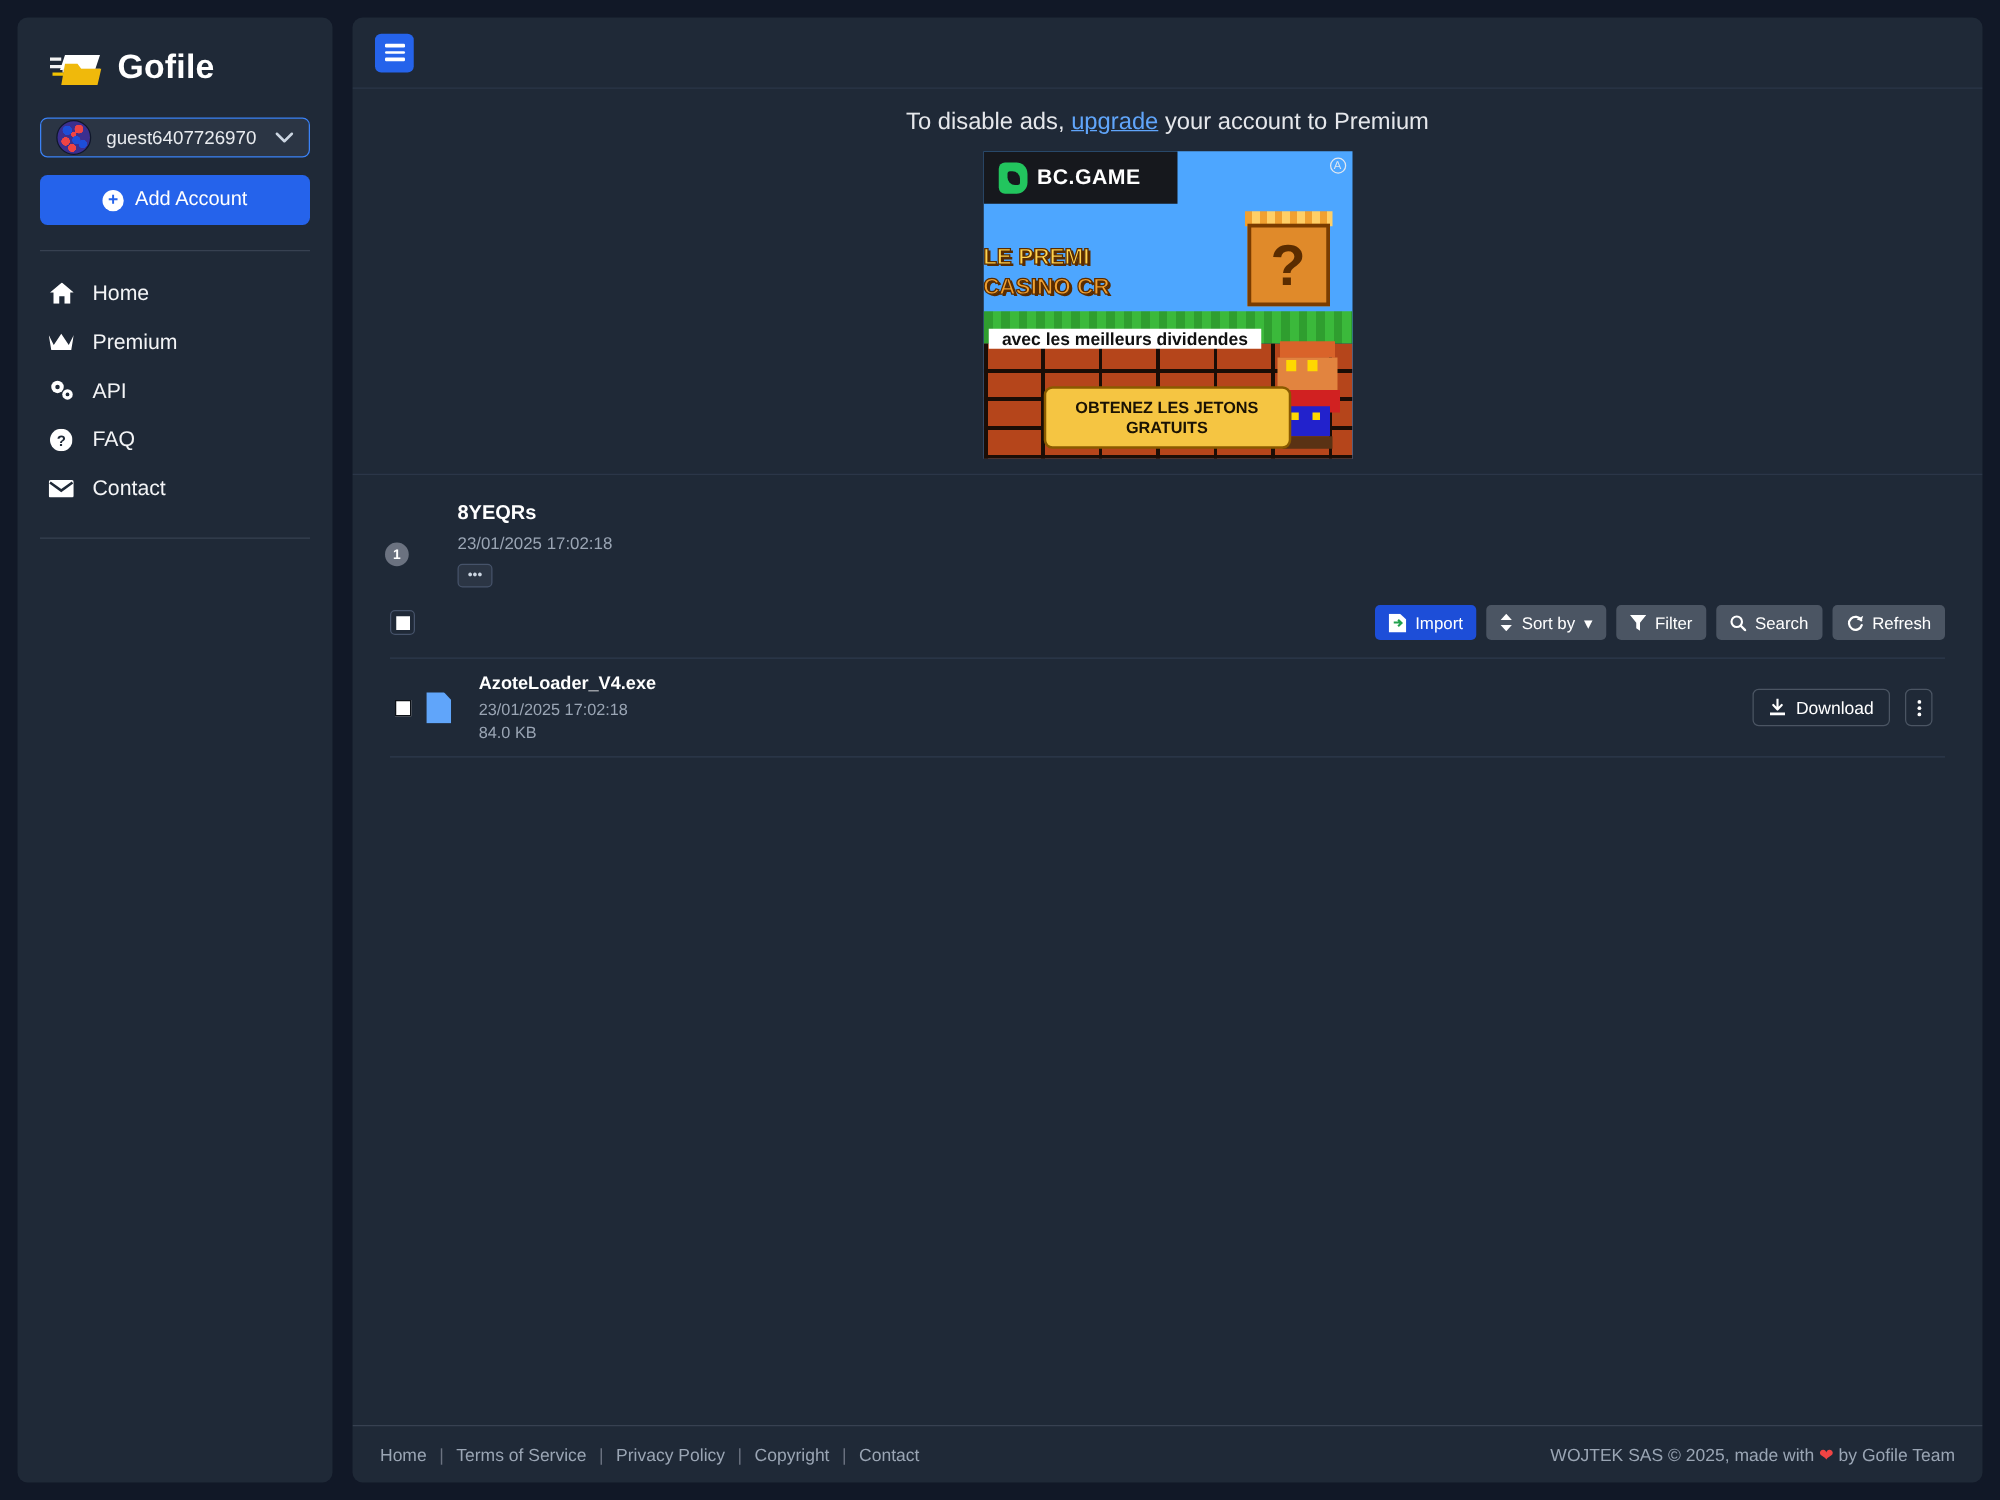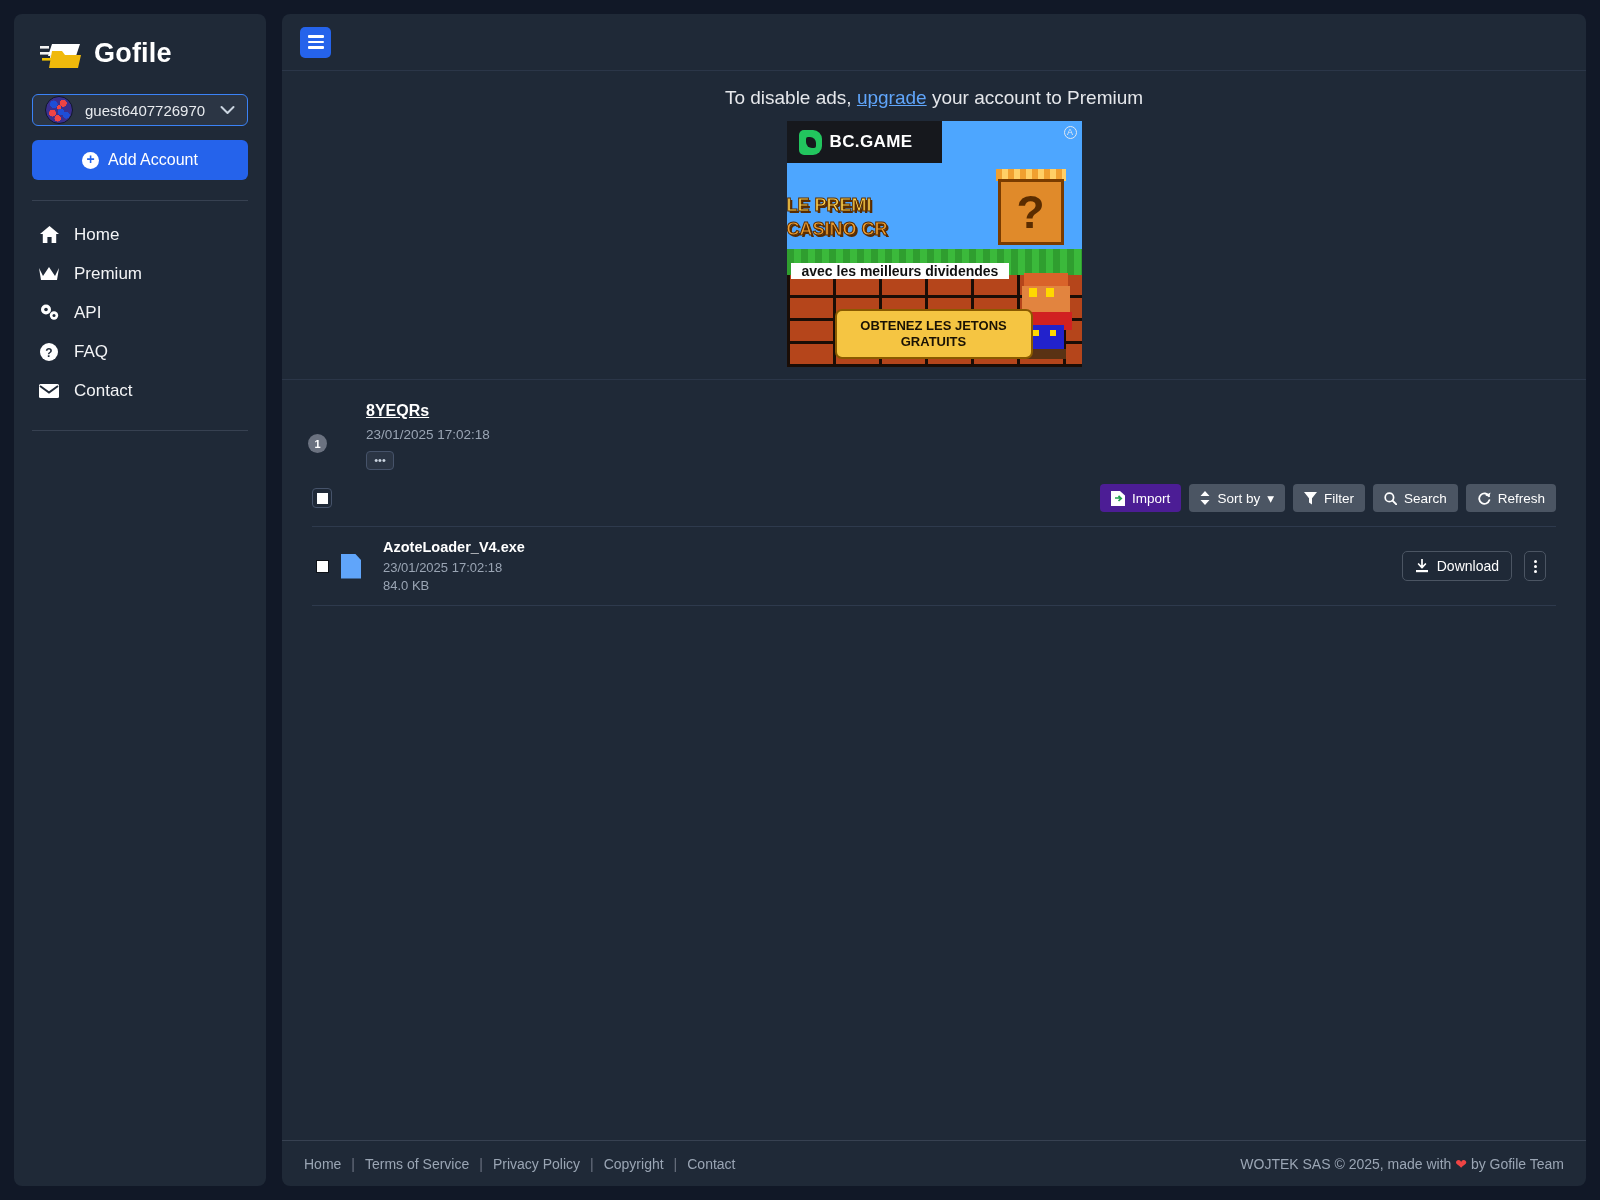--- a/index.html
+++ b/index.html
@@ -160,41 +160,41 @@
     width: 38px; height: 28px; background: #f5c518; border-radius: 3px;
     clip-path: polygon(0 8%, 42% 8%, 52% 22%, 100% 22%, 100% 100%, 0 100%);
   }
   .folder-shape::after { content: ""; position: absolute; left: 7px; top: 11px; width: 34px; height: 17px;
     background: #e8b400; transform: skewX(-12deg); border-radius: 2px; }
   .folder-badge {
     position: absolute; left: -4px; bottom: -5px; width: 19px; height: 19px; border-radius: 50%;
     background: #6b7280; color: #fff; font-size: 11px; font-weight: bold;
     display: flex; align-items: center; justify-content: center; z-index: 2;
   }
-  .folder-title { font-size: 16px; font-weight: bold; color: #fff; text-decoration: underline; }
+  .folder-title { font-size: 16px; font-weight: bold; color: #fff; }
   .folder-date { font-size: 13.5px; color: #9aa5b4; margin-top: 7px; }
   .dots-btn {
     margin-top: 9px; width: 28px; height: 19px; border-radius: 4px;
     background: #2b3544; border: 1px solid #46536a; color: #cbd5e1;
     font-size: 11px; line-height: 9px; cursor: pointer; font-family: inherit;
   }
 
   .toolbar-row { display: flex; align-items: center; justify-content: space-between; margin-top: 14px; }
   .cb-lg {
     width: 20px; height: 20px; border: 1px solid #46536a; border-radius: 4px;
     background: #1f2937; display: flex; align-items: center; justify-content: center; cursor: pointer;
   }
   .cb-lg i { width: 11px; height: 11px; background: #fff; display: block; }
   .tb-btns { display: flex; gap: 8px; }
   .btn {
     height: 28px; padding: 0 11px; border-radius: 4px; border: none;
     background: #4b5563; color: #fff; font-size: 13.5px; font-family: inherit;
     display: inline-flex; align-items: center; gap: 7px; cursor: pointer; white-space: nowrap;
   }
-  .btn.green { background: #4c1d95; }
+  .btn.green { background: #1d4ed8; }
 
   
   .file-list { margin-top: 14px; border-top: 1px solid #2e3a4d; }
   .file-row {
     display: flex; align-items: center; gap: 12px; padding: 12px 10px 12px 4px;
     border-bottom: 1px solid #2e3a4d;
   }
   .cb-sm { width: 13px; height: 13px; background: #fff; border: 1px solid #0d1117; flex: 0 0 13px; cursor: pointer; }
   .file-ico { width: 20px; height: 25px; flex: 0 0 20px; background: #60a5fa;
     clip-path: polygon(0 0, 70% 0, 100% 26%, 100% 100%, 0 100%); position: relative; }

